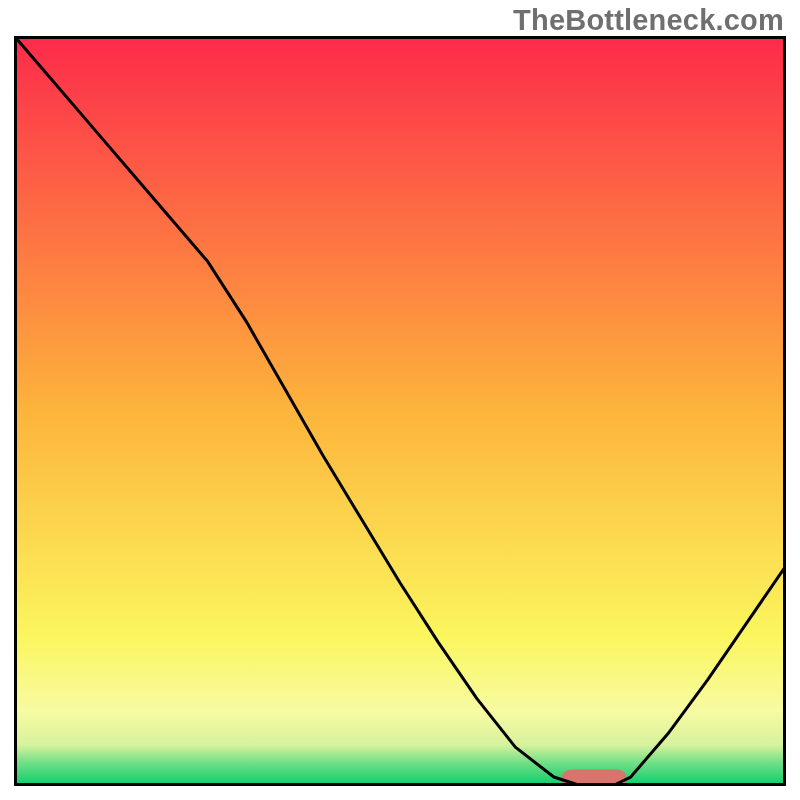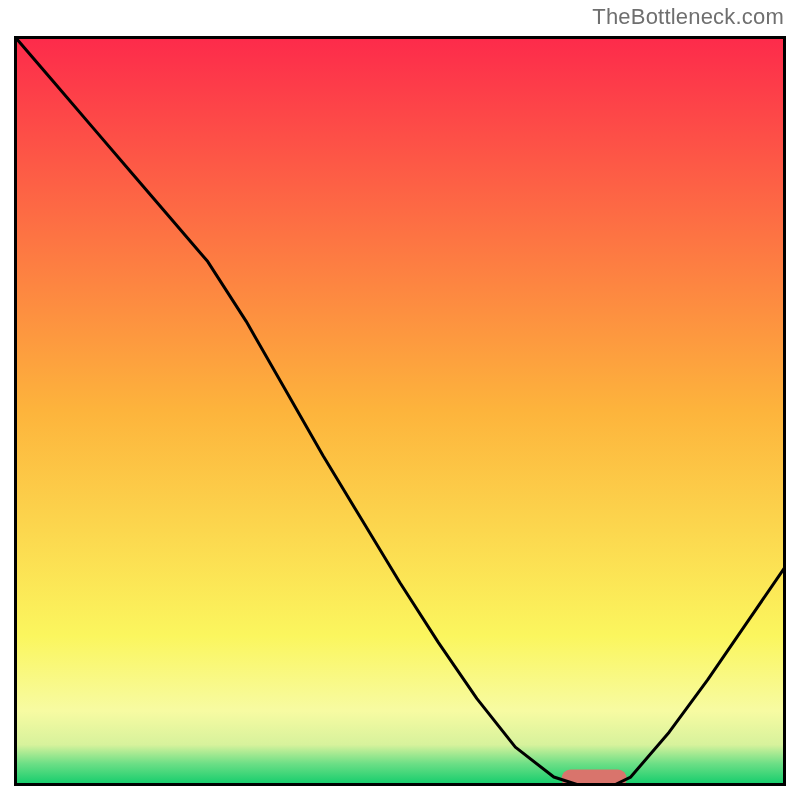--- a/index.html
+++ b/index.html
@@ -12,22 +12,22 @@
   }
   .frame {
     position: relative;
     width: 800px;
     height: 800px;
   }
   .watermark {
     position: absolute;
     top: 4px;
     right: 16px;
-    font-size: 22px;
-    font-weight: 400;
+    font-size: 29px;
+    font-weight: 700;
     color: #6f6f6f;
     letter-spacing: 0.2px;
   }
   .plot {
     position: absolute;
     left: 14px;
     top: 36px;
     width: 772px;
     height: 750px;
   }

